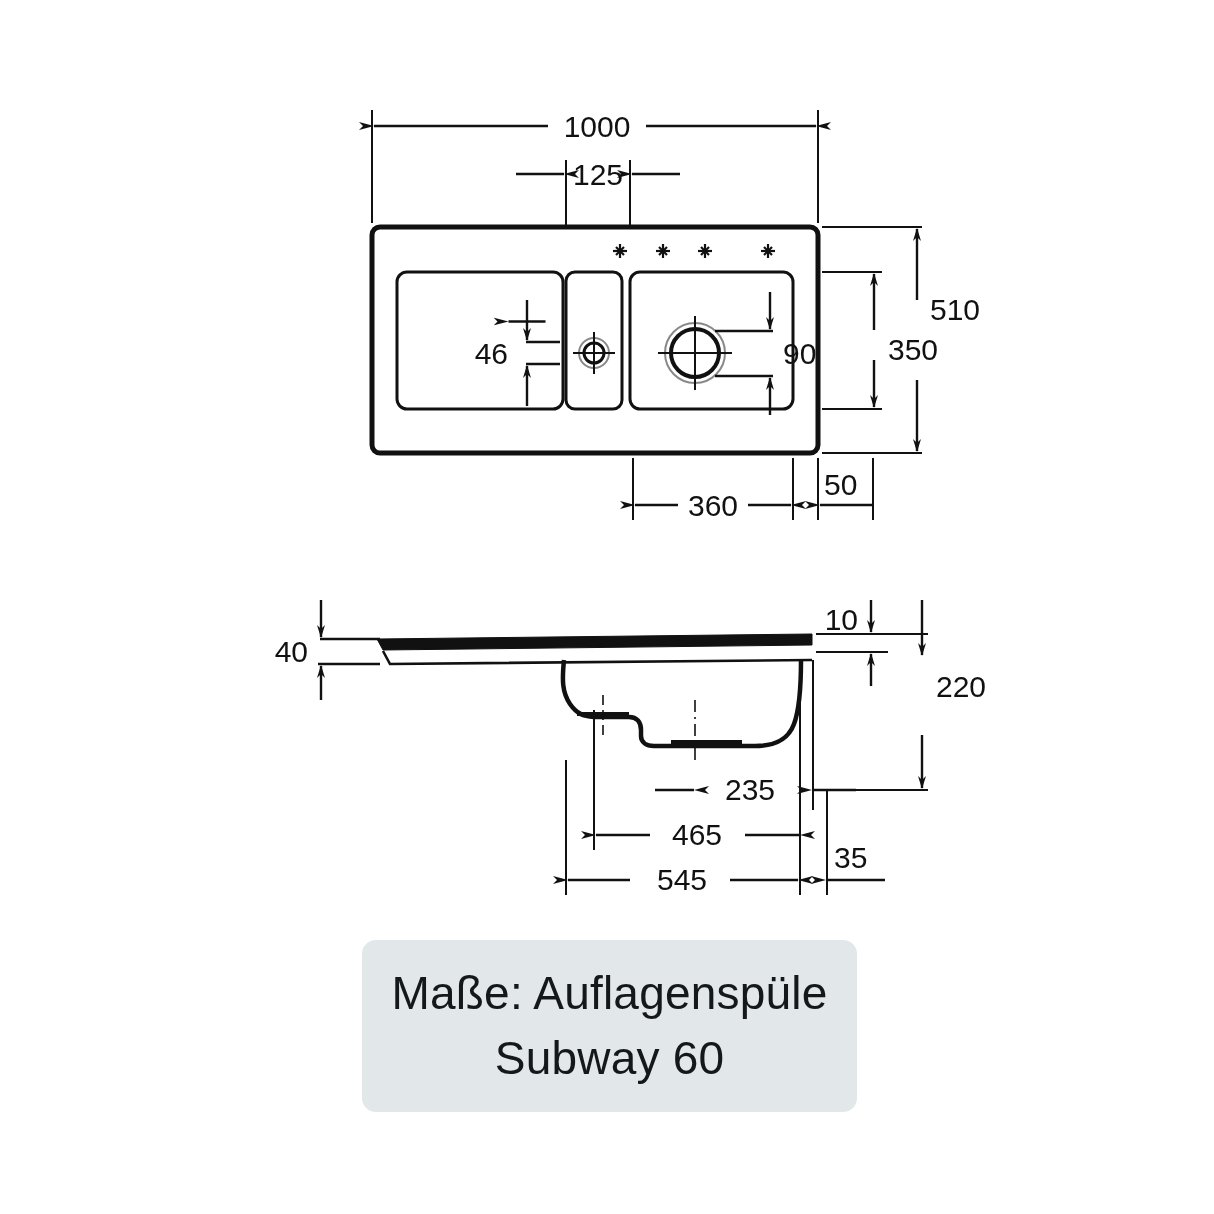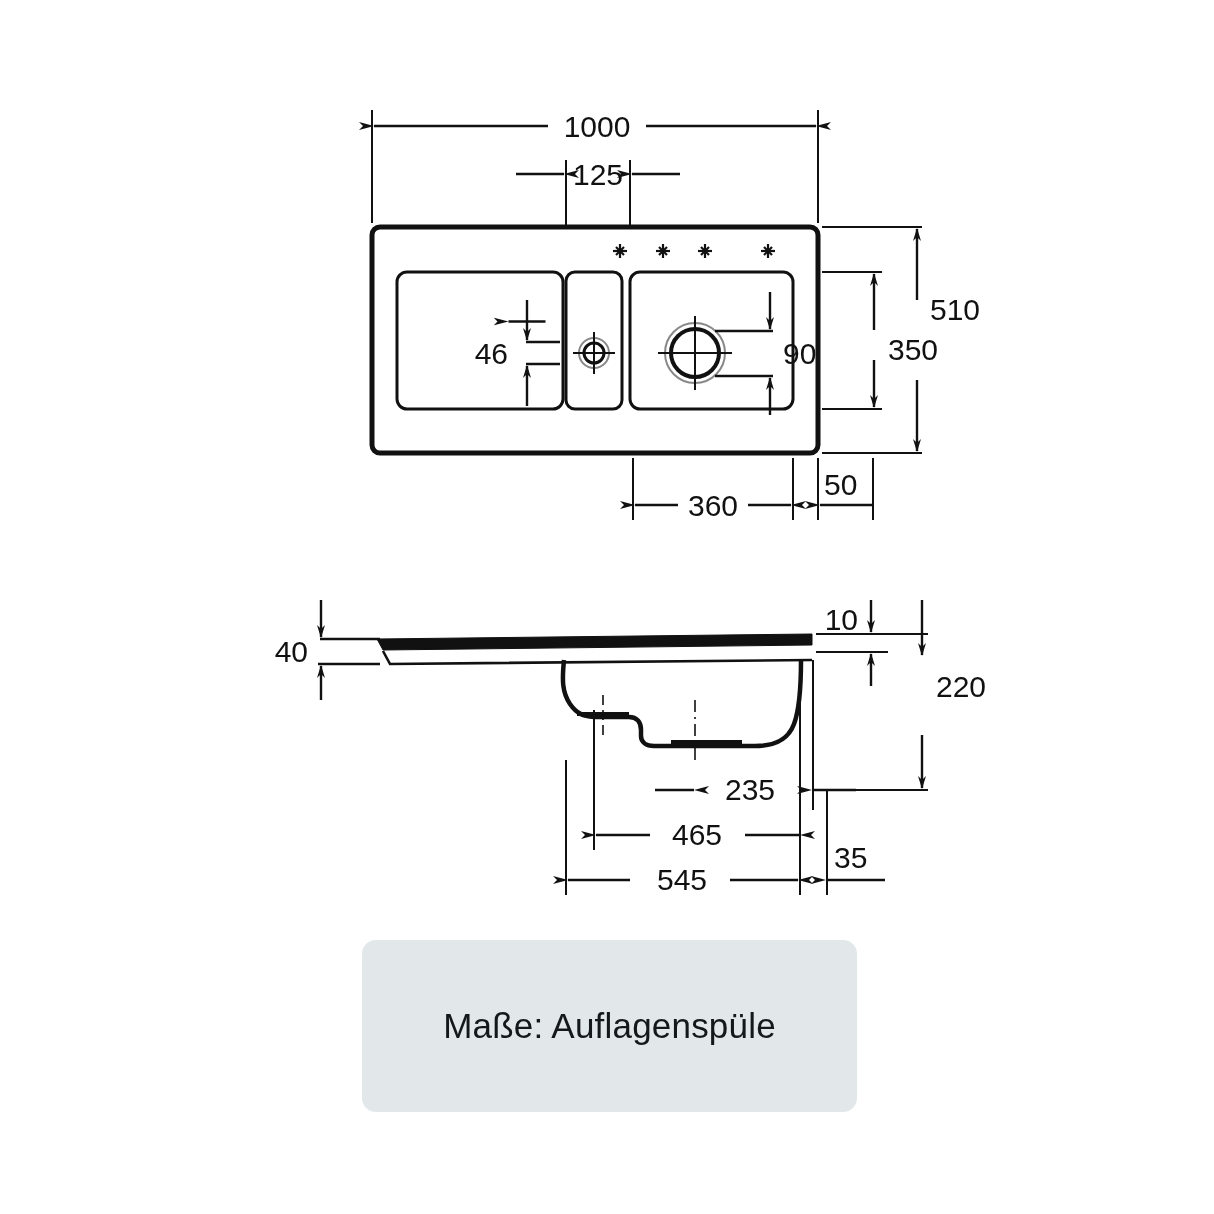--- a/index.html
+++ b/index.html
@@ -40,21 +40,21 @@
     background: #e2e8ea;
     border-radius: 14px;
     box-sizing: border-box;
     display: flex;
     flex-direction: column;
     align-items: center;
     justify-content: center;
   }
   .caption-line {
     font-family: "Liberation Sans", sans-serif;
-    font-size: 35px;
+    font-size: 46px;
     color: #15181a;
     line-height: 1.42;
     letter-spacing: 0.2px;
     text-align: center;
     white-space: nowrap;
   }
 </style>
 </head>
 <body>
 
@@ -285,15 +285,16 @@
         <line x1="827" y1="790" x2="827" y2="895" stroke="#111111" stroke-width="2"></line>
         <line x1="826" y1="880" x2="885" y2="880" stroke="#111111" stroke-width="2.4" marker-start="url(#arrStart)"></line>
         <text class="dim-text" x="834" y="868" text-anchor="start">35</text>
       </g>
 
     </g>
   </svg>
 
   <div class="caption-box">
     <div class="caption-line">Maße: Auflagenspüle</div>
+    <div class="caption-line">Subway 60</div>
   </div>
 
 </div>
 
 </body></html>

